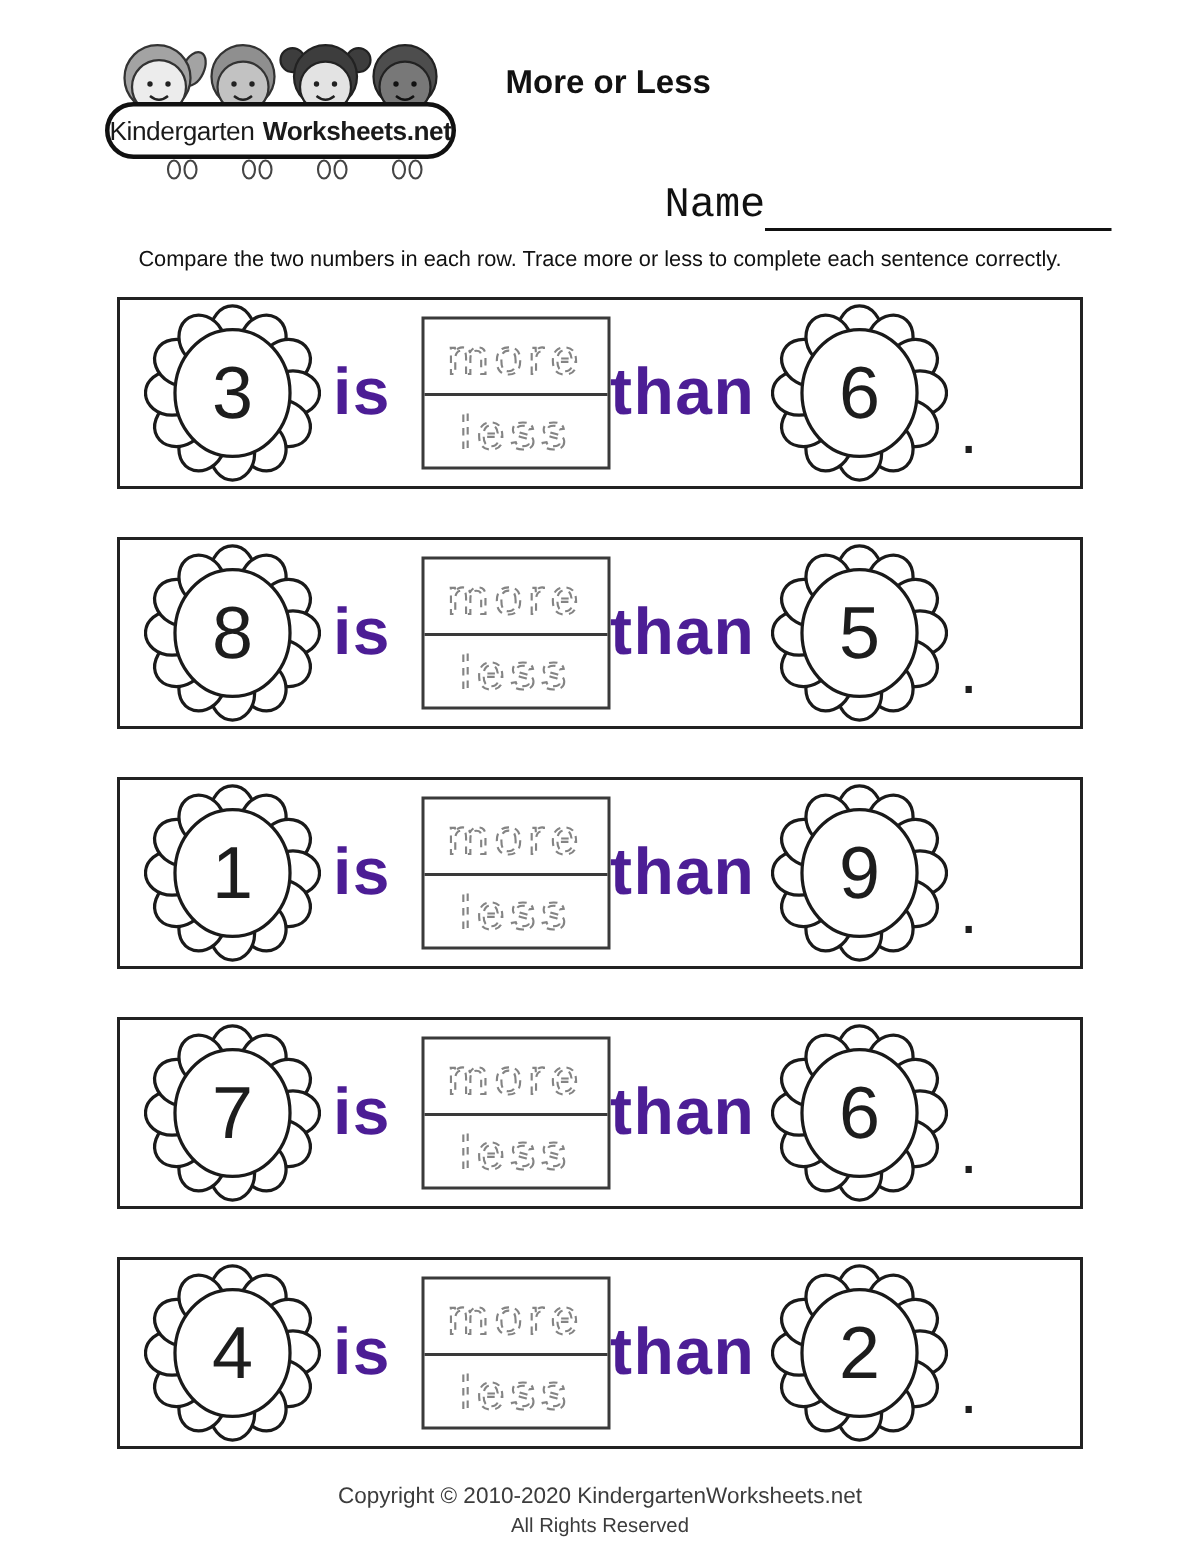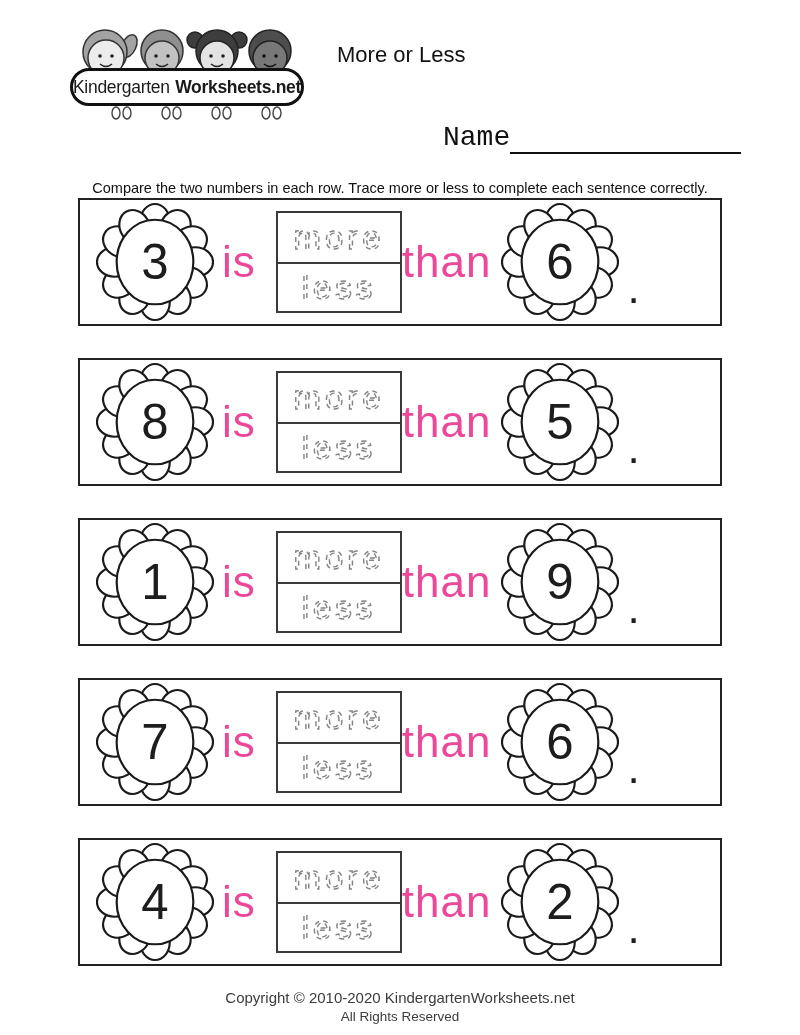--- a/index.html
+++ b/index.html
@@ -23,50 +23,50 @@
   .banner .part2 { font-weight:700; }
   .feet-svg { position:absolute; left:30px; top:84px; width:234px; height:16px; }
   .site-url {
     position:absolute; left:28px; top:102px; width:262px;
     font-size:14.5px; color:#787878; letter-spacing:0.3px;
   }
 
   
   .title-block { position:absolute; left:337px; top:28px; width:430px; }
   .main-title { font-size:31px; font-weight:400; letter-spacing:0.5px; color:#111; }
-  .sub-title  { font-size:22px; font-weight:400; margin-top:14px; color:#111; }
+  .sub-title  { font-size:22px; font-weight:700; margin-top:14px; color:#111; }
   .name-row {
     position:absolute; left:443px; top:120px; width:298px;
     display:flex; align-items:center;font-family:Liberation Mono, monospace;
   }
   .name-label { font-size:28px; color:#111; }
   .name-line  { flex:1; border-bottom:2px solid #111; height:34px; }
 
   
   .instruction {
-    position:absolute; left:0; top:180px; width:100%;
+    position:absolute; left:0; top:165px; width:100%;
     text-align:center; font-size:14.5px; color:#111;
   }
 
   
   .rows { position:absolute; left:78px; top:198px; width:644px; }
   .wrow {
     position:relative; width:644px; height:128px; margin-bottom:32px;
     border:2px solid #222; background:#fff;
     display:flex; align-items:center;
   }
   .flower { width:118px; height:122px; flex:0 0 auto; }
   .flower.left  { margin-left:16px; }
   .flower.right { margin-left:10px; }
   .flower-num {
     font-size:50px; font-weight:300; fill:#1d1d1d;
     font-family:"Liberation Sans", sans-serif;
   }
   .word {
-    font-size:44px; font-weight:400; color:#ec4899; letter-spacing:1px;
+    font-size:44px; font-weight:700; color:#4c1d95; letter-spacing:1px;
     line-height:1;
   }
   .word-is   { margin-left:8px;  }
   .word-than { }
   .trace-box {
     margin-left:20px; width:126px; height:102px;
     border:2px solid #3a3a3a; background:#fff;
     display:flex; flex-direction:column; flex:0 0 auto;
   }
   .trace-cell { height:49px; display:flex; align-items:center; }

